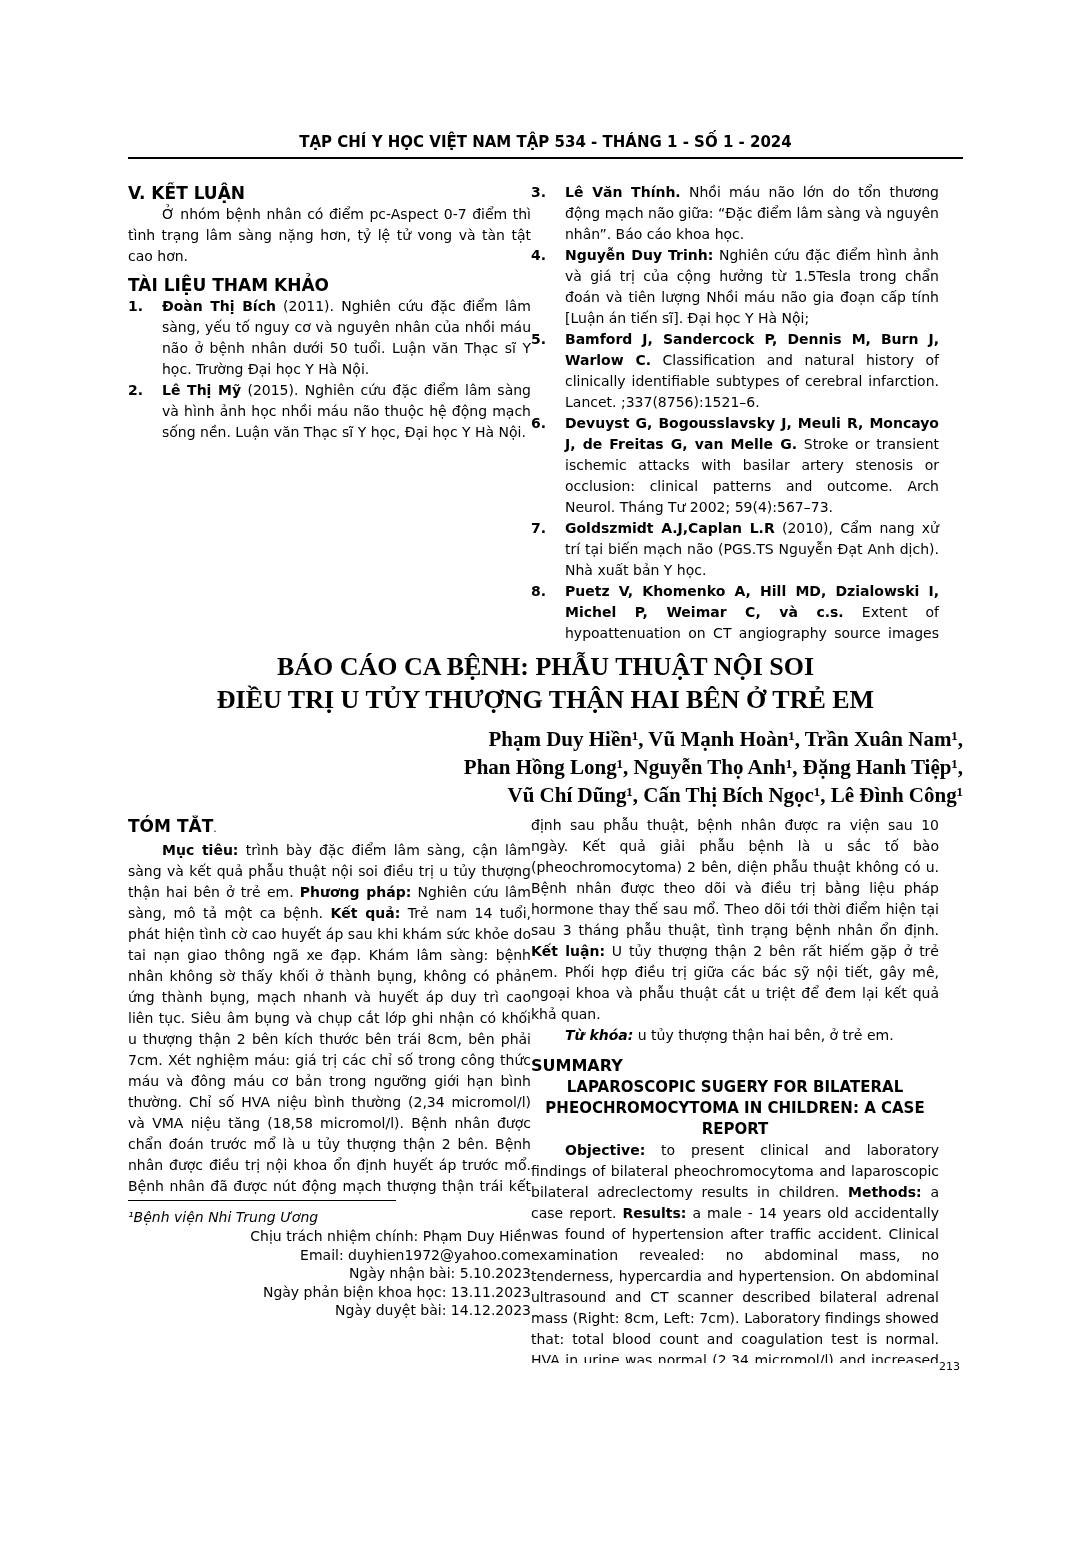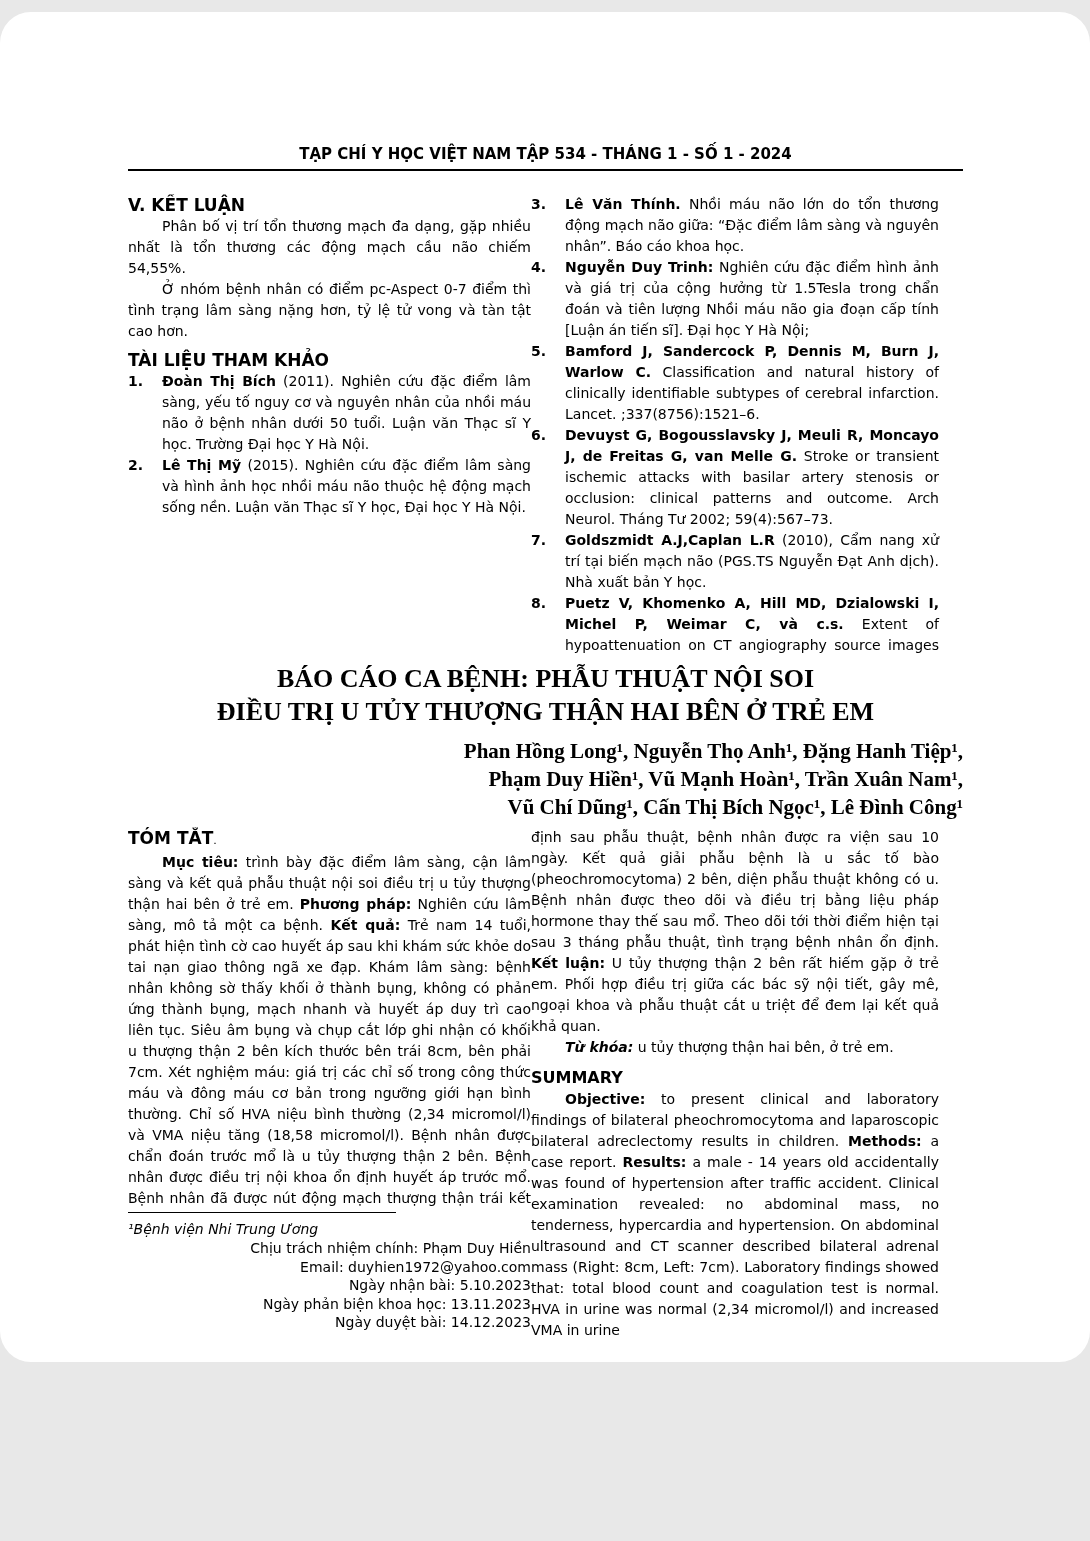--- a/index.html
+++ b/index.html
@@ -1,24 +1,23 @@
 <!DOCTYPE html>
 <html><head>
 <meta charset="utf-8">
 <style>
   html,body{margin:0;padding:0;background:#e8e8e8;}
   .page{
     position:relative;
-    width:1090px;height:1350px;
+    width:1090px;height:1541px;
     background:#ffffff;
     color:#000;
     font-family:"DejaVu Sans",sans-serif;
     overflow:hidden;
-    margin:12px auto;
-    border-radius:31px;
+    margin:0 auto;
   }
   .zone{position:absolute;left:128px;width:835px;}
 
   
   .journal-header{
     top:132px;
     text-align:center;
     font-weight:700;
     font-size:15px;
     line-height:20px;
@@ -91,21 +90,20 @@
 
   <div class="zone journal-header">
     <span>TẠP CHÍ Y HỌC VIỆT NAM TẬP 534 - THÁNG 1 - SỐ 1 - 2024</span>
   </div>
 
   <div class="zone row1">
     <div class="cols">
       <div class="col-l">
         <h2 class="h-section">V. KẾT LUẬN</h2>
         <div>
-            <div class="para indent">Phân bố vị trí tổn thương mạch đa dạng, gặp nhiều nhất là tổn thương các động mạch cầu não chiếm 54,55%.</div>
             <div class="para indent">Ở nhóm bệnh nhân có điểm pc-Aspect 0-7 điểm thì tình trạng lâm sàng nặng hơn, tỷ lệ tử vong và tàn tật cao hơn.</div>
           </div>
         <h2 class="h-section h-refs">TÀI LIỆU THAM KHẢO</h2>
         <div>
             <div class="ref"><span class="ref-num">1.</span><span class="ref-authors">Đoàn Thị Bích</span><span> (2011). Nghiên cứu đặc điểm lâm sàng, yếu tố nguy cơ và nguyên nhân của nhồi máu não ở bệnh nhân dưới 50 tuổi. Luận văn Thạc sĩ Y học. Trường Đại học Y Hà Nội.</span></div>
             <div class="ref"><span class="ref-num">2.</span><span class="ref-authors">Lê Thị Mỹ</span><span> (2015). Nghiên cứu đặc điểm lâm sàng và hình ảnh học nhồi máu não thuộc hệ động mạch sống nền. Luận văn Thạc sĩ Y học, Đại học Y Hà Nội.</span></div>
           </div>
       </div>
       <div class="col-r">
         <div>
@@ -119,36 +117,37 @@
       </div>
     </div>
   </div>
 
   <div class="zone article-block">
     <div class="article-title">
       <div>BÁO CÁO CA BỆNH: PHẪU THUẬT NỘI SOI</div>
       <div>ĐIỀU TRỊ U TỦY THƯỢNG THẬN HAI BÊN Ở TRẺ EM</div>
     </div>
     <div class="authors">
+        <div class="author-line">Phạm Duy Hiền¹, Vũ Mạnh Hoàn¹, Trần Xuân Nam¹,</div>
         <div class="author-line">Phan Hồng Long¹, Nguyễn Thọ Anh¹, Đặng Hanh Tiệp¹,</div>
-        <div class="author-line">Phạm Duy Hiền¹, Vũ Mạnh Hoàn¹, Trần Xuân Nam¹,</div>
         <div class="author-line">Vũ Chí Dũng¹, Cấn Thị Bích Ngọc¹, Lê Đình Công¹</div>
       </div>
   </div>
 
   <div class="zone row2">
     <div class="cols">
       <div class="col-l">
         <h2 class="h-section"><span>TÓM TẮT</span><span class="h-dot">.</span></h2>
         <p class="para indent"><span style="font-weight: 700;">Mục tiêu:</span><span> trình bày đặc điểm lâm sàng, cận lâm sàng và kết quả phẫu thuật nội soi điều trị u tủy thượng thận hai bên ở trẻ em. </span><span style="font-weight: 700;">Phương pháp:</span><span> Nghiên cứu lâm sàng, mô tả một ca bệnh. </span><span style="font-weight: 700;">Kết quả:</span><span> Trẻ nam 14 tuổi, phát hiện tình cờ cao huyết áp sau khi khám sức khỏe do tai nạn giao thông ngã xe đạp. Khám lâm sàng: bệnh nhân không sờ thấy khối ở thành bụng, không có phản ứng thành bụng, mạch nhanh và huyết áp duy trì cao liên tục. Siêu âm bụng và chụp cắt lớp ghi nhận có khối u thượng thận 2 bên kích thước bên trái 8cm, bên phải 7cm. Xét nghiệm máu: giá trị các chỉ số trong công thức máu và đông máu cơ bản trong ngưỡng giới hạn bình thường. Chỉ số HVA niệu bình thường (2,34 micromol/l) và VMA niệu tăng (18,58 micromol/l). Bệnh nhân được chẩn đoán trước mổ là u tủy thượng thận 2 bên. Bệnh nhân được điều trị nội khoa ổn định huyết áp trước mổ. Bệnh nhân đã được nút động mạch thượng thận trái kết hợp phẫu thuật nội soi cắt u tuyến thượng thận 2 bên. Tình trạng ổn</span></p>
       </div>
       <div class="col-r">
         <p class="para"><span>định sau phẫu thuật, bệnh nhân được ra viện sau 10 ngày. Kết quả giải phẫu bệnh là u sắc tố bào (pheochromocytoma) 2 bên, diện phẫu thuật không có u. Bệnh nhân được theo dõi và điều trị bằng liệu pháp hormone thay thế sau mổ. Theo dõi tới thời điểm hiện tại sau 3 tháng phẫu thuật, tình trạng bệnh nhân ổn định. </span><span style="font-weight: 700;">Kết luận:</span><span> U tủy thượng thận 2 bên rất hiếm gặp ở trẻ em. Phối hợp điều trị giữa các bác sỹ nội tiết, gây mê, ngoại khoa và phẫu thuật cắt u triệt để đem lại kết quả khả quan.</span></p>
         <p class="para indent"><span style="font-weight: 700; font-style: italic;">Từ khóa:</span><span> u tủy thượng thận hai bên, ở trẻ em.</span></p>
         <h2 class="h-section h-summary">SUMMARY</h2>
+        <div class="summary-title">LAPAROSCOPIC SUGERY FOR BILATERAL PHEOCHROMOCYTOMA IN CHILDREN: A CASE REPORT</div>
         <p class="para indent"><span style="font-weight: 700;">Objective:</span><span> to present clinical and laboratory findings of bilateral pheochromocytoma and laparoscopic bilateral adreclectomy results in children. </span><span style="font-weight: 700;">Methods:</span><span> a case report. </span><span style="font-weight: 700;">Results:</span><span> a male - 14 years old accidentally was found of hypertension after traffic accident. Clinical examination revealed: no abdominal mass, no tenderness, hypercardia and hypertension. On abdominal ultrasound and CT scanner described bilateral adrenal mass (Right: 8cm, Left: 7cm). Laboratory findings showed that: total blood count and coagulation test is normal. HVA in urine was normal (2,34 micromol/l) and increased VMA in urine</span></p>
       </div>
     </div>
   </div>
 
   <div class="zone footnote">
     <div class="foot-rule"></div>
     <div class="affiliation">¹Bệnh viện Nhi Trung Ương</div>
     <div>
         <div class="foot-line">Chịu trách nhiệm chính: Phạm Duy Hiền</div>

